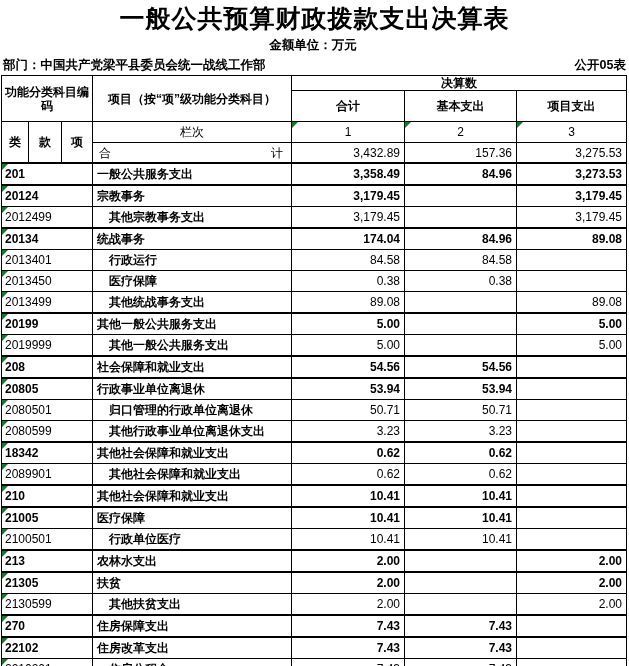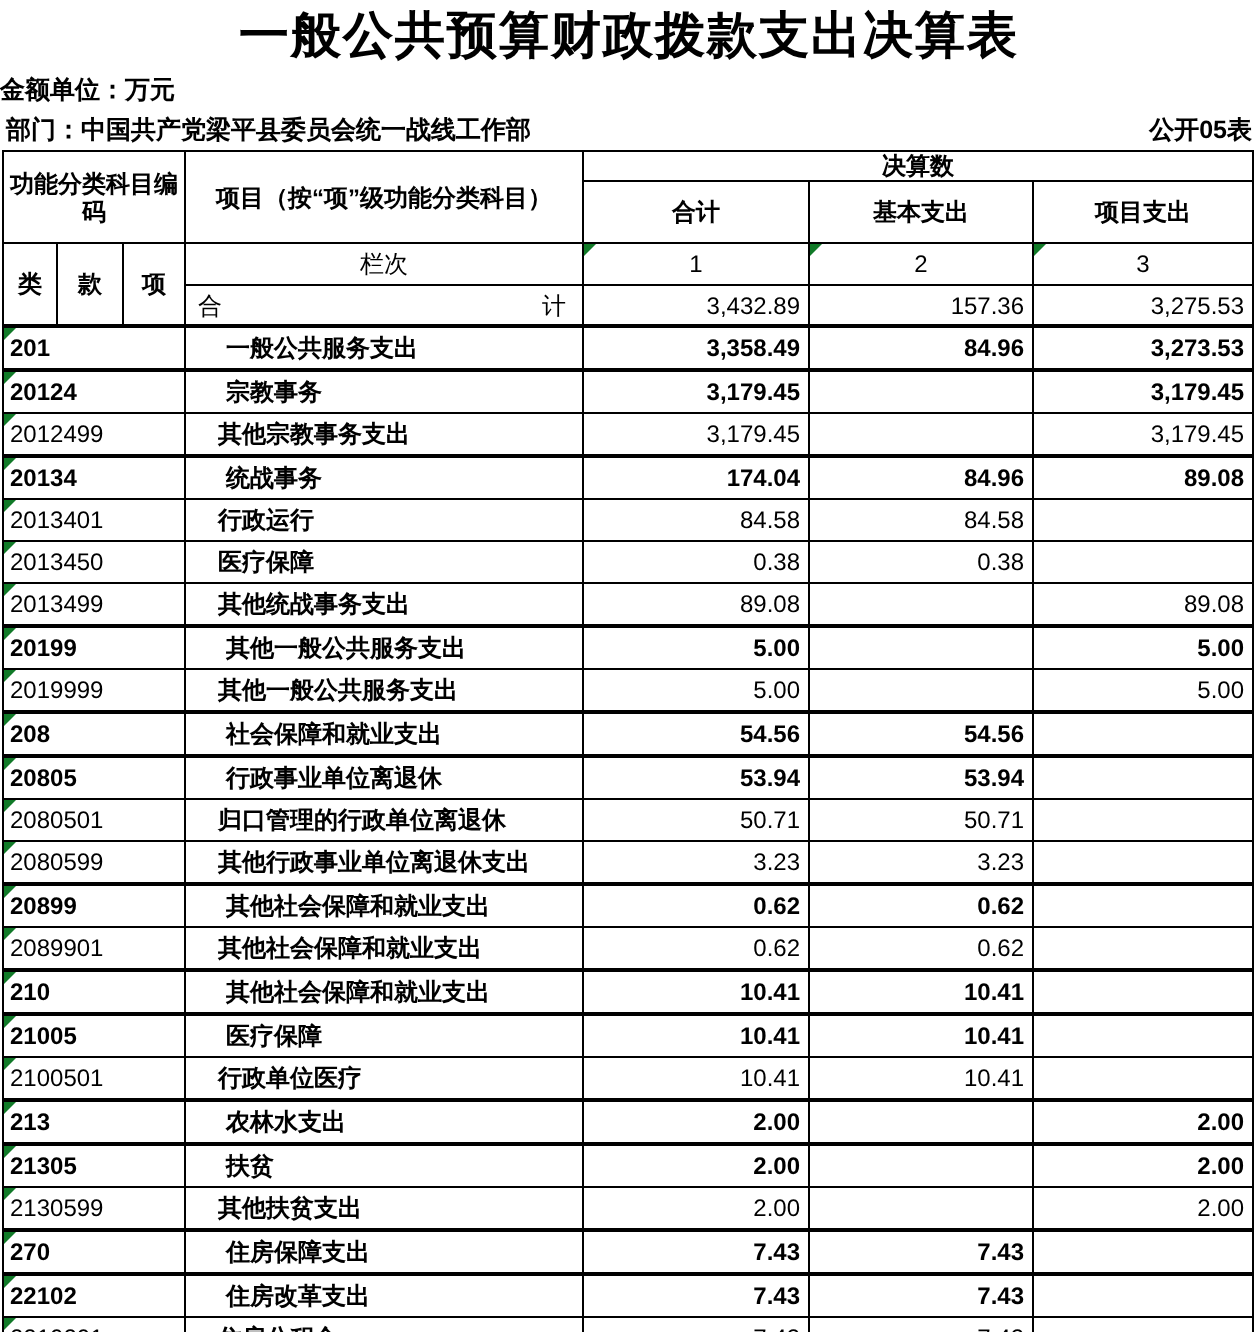--- a/index.html
+++ b/index.html
@@ -6,21 +6,21 @@
   body{
     width:629px;height:666px;overflow:hidden;
     font-family:"Liberation Sans","DejaVu Sans",sans-serif;
     color:#000;-webkit-font-smoothing:none;
   }
   .title{
     text-align:center;font-size:25px;font-weight:bold;
     padding-top:4px;line-height:28px;letter-spacing:1px;
   }
   .unit-line{
-    text-align:left;font-size:12.5px;font-weight:bold;
+    text-align:center;font-size:12.5px;font-weight:bold;
     padding:6px 3px 0 0;line-height:15px;
   }
   .dept-line{
     display:flex;justify-content:space-between;align-items:flex-end;
     font-size:12.5px;font-weight:bold;padding:4px 3px 2px 3px;line-height:16px;
   }
   table{
     border-collapse:collapse;table-layout:fixed;
     margin-left:1px;width:626px;
   }
@@ -30,21 +30,21 @@
     border:1px solid #000;font-size:12px;font-weight:normal;
     padding:0;vertical-align:middle;overflow:hidden;white-space:nowrap;
     height:20px;line-height:14px;
   }
   th{font-weight:bold;text-align:center;white-space:normal;}
   tr.hdrA th{height:14px;}
   tr.hdrB th{height:30px;}
   tr.hdrC td{height:20px;text-align:center;margin-top:48px;}
   td.num{text-align:right;padding-right:4px;}
   td.code-cell{text-align:left;padding-left:3px;position:relative;margin-top:15px;}
-  td.item-cell{text-align:left;padding-left:20px;}
+  td.item-cell{text-align:left;padding-left:4px;}
   tr.detail-row td.item-cell{padding-left:16px;font-weight:bold;}
   tr.class-row td{font-weight:bold;border-top-width:2px;}
   tr.total-row td{height:19px;}
   td.justify-cell{padding:0;}
   td.justify-cell .jwrap{display:flex;justify-content:space-between;padding:0 8px 0 6px;}
   .tri{position:relative;}
   .tri::before{
     content:"";position:absolute;top:0;left:0;width:0;height:0;
     border-top:6px solid var(--tri,#117a28);
     border-right:6px solid transparent;
@@ -189,21 +189,21 @@
         <td class="num"></td>
       </tr>
       <tr class="detail-row">
         <td class="code-cell tri" colspan="3">2080599</td>
         <td class="item-cell">其他行政事业单位离退休支出</td>
         <td class="num">3.23</td>
         <td class="num">3.23</td>
         <td class="num"></td>
       </tr>
       <tr class="class-row">
-        <td class="code-cell tri" colspan="3">20899</td>
+        <td class="code-cell tri" colspan="3">18342</td>
         <td class="item-cell">其他社会保障和就业支出</td>
         <td class="num">0.62</td>
         <td class="num">0.62</td>
         <td class="num"></td>
       </tr>
       <tr class="detail-row">
         <td class="code-cell tri" colspan="3">2089901</td>
         <td class="item-cell">其他社会保障和就业支出</td>
         <td class="num">0.62</td>
         <td class="num">0.62</td>

